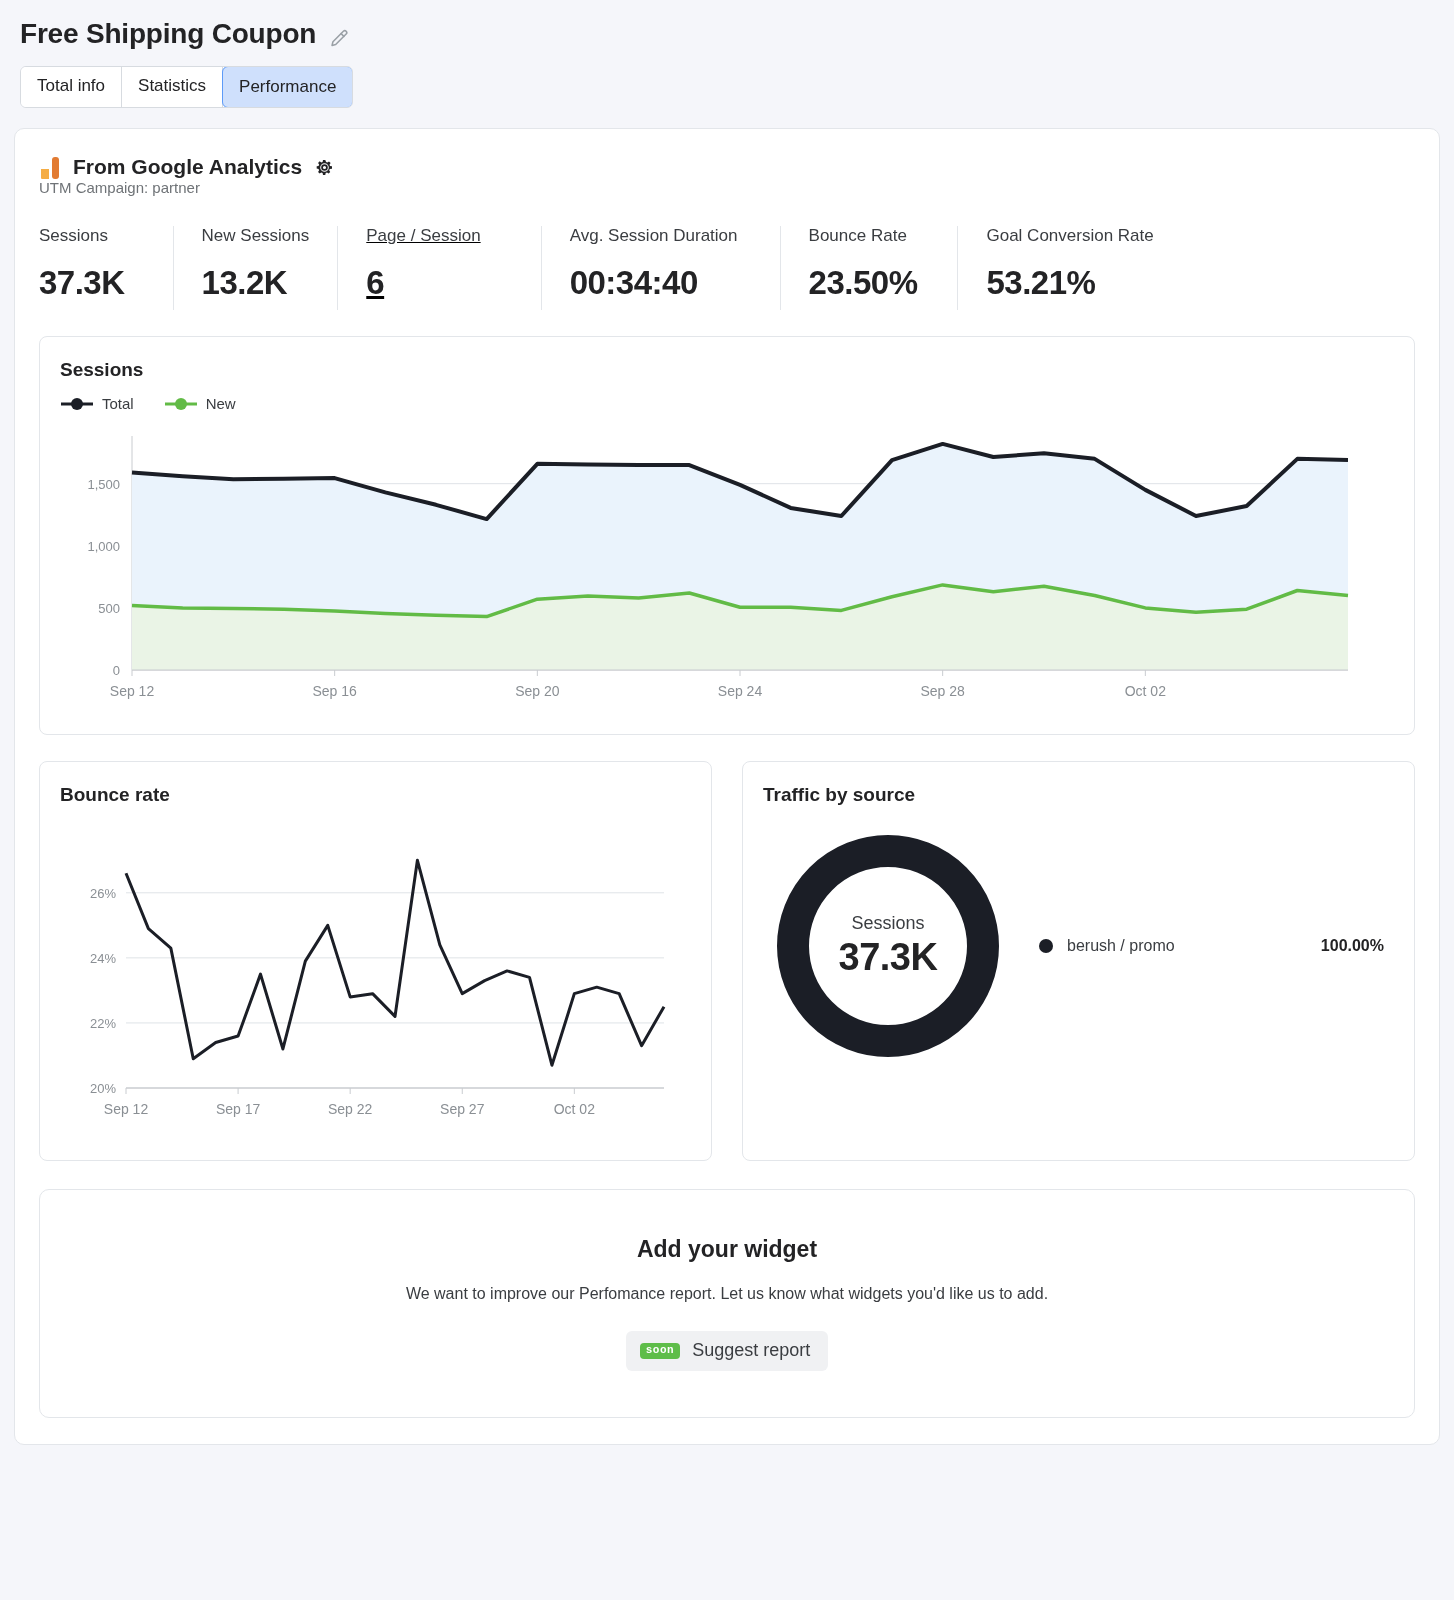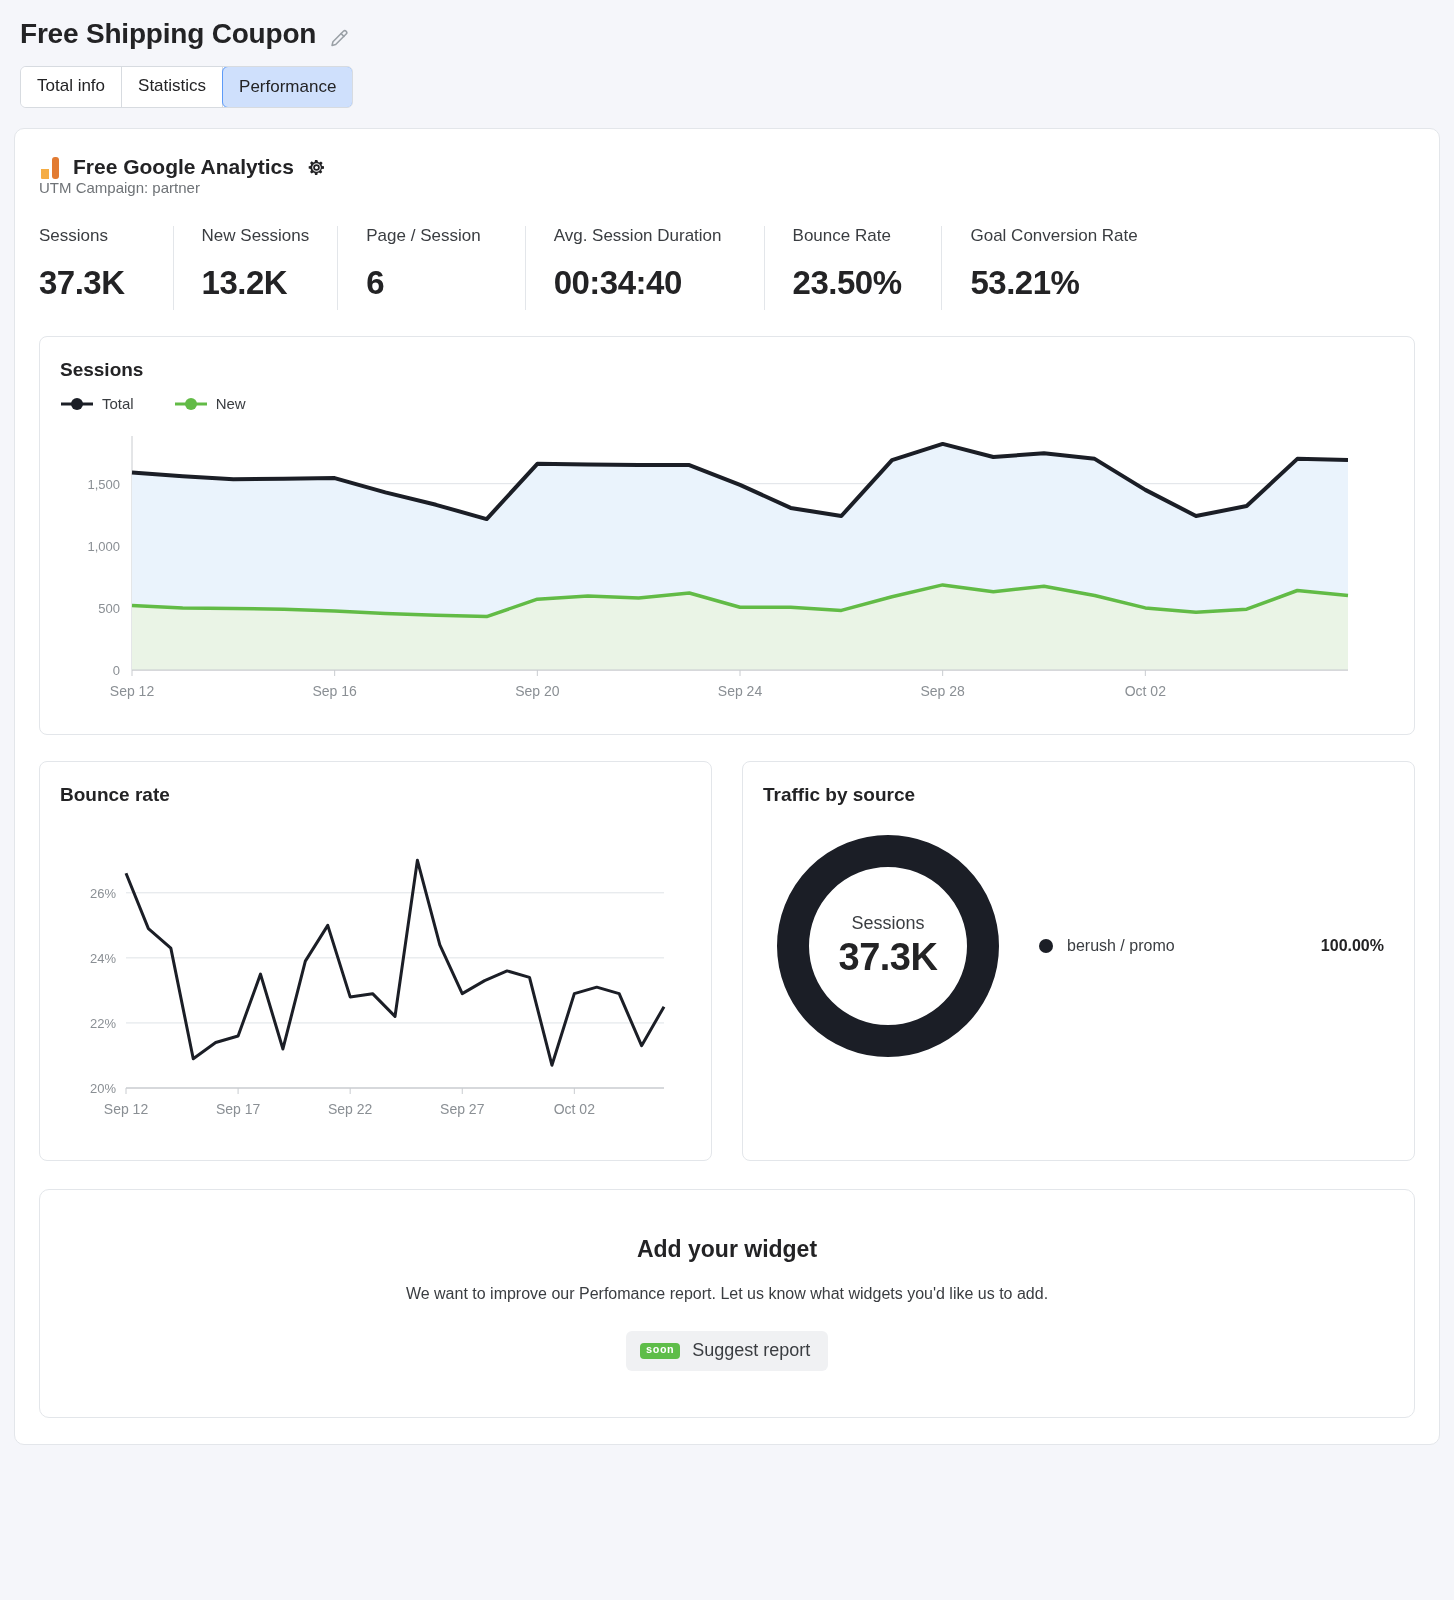--- a/index.html
+++ b/index.html
@@ -81,21 +81,21 @@
   }
 
   
   .chart-box {
     margin-top: 26px;
     border: 1px solid #e3e6ea;
     border-radius: 8px;
     padding: 22px 20px 18px 20px;
   }
   .chart-title { font-size: 19px; font-weight: bold; color: #232325; }
-  .legend { display: flex; gap: 40px; margin-top: 14px; align-items: center; }
+  .legend { display: flex; gap: 30px; margin-top: 14px; align-items: center; }
   .legend-item { display: flex; align-items: center; gap: 8px; }
   .legend-marker { width: 34px; height: 14px; display: block; }
   .legend-label { font-size: 15px; color: #3a3d41; }
 
   .row2 { display: flex; gap: 30px; margin-top: 26px; }
   .half { flex: 1 1 0; border: 1px solid #e3e6ea; border-radius: 8px; padding: 22px 20px 20px 20px; }
 
   
   .tbs-body { display: flex; align-items: center; margin-top: 24px; }
   .donut-wrap { width: 250px; display: flex; justify-content: center; align-items: center; position: relative; }
@@ -168,40 +168,40 @@
 
     <div class="ga-head">
       <span class="ga-logo">
         <svg viewBox="0 0 22 24" width="22" height="24">
           <path d="M2 14 h8 v10 H4 a2 2 0 0 1 -2 -2 z" fill="#f5ad45"></path>
           <rect x="2" y="14" width="8" height="4" rx="1.6" fill="#f5ad45"></rect>
           <rect x="13" y="2" width="7" height="22" rx="3" fill="#e27b32"></rect>
           <path d="M3.6 14h6.4v10H3.6A1.6 1.6 0 0 1 2 22.4v-6.8A1.6 1.6 0 0 1 3.6 14z" fill="#f5ad45"></path>
         </svg>
       </span>
-      <div class="ga-title">Free Google Analytics</div>
+      <div class="ga-title">From Google Analytics</div>
       <span style="cursor:pointer;">
         <svg class="gear" viewBox="0 0 24 24" fill="currentColor">
           <path d="M12 8.2a3.8 3.8 0 1 0 0 7.6 3.8 3.8 0 0 0 0-7.6zm0 5.6a1.8 1.8 0 1 1 0-3.6 1.8 1.8 0 0 1 0 3.6z"></path>
           <path d="M20.6 13.3l-.05-2.6-2.2-.45a6.9 6.9 0 0 0-.62-1.5l1.24-1.87-1.84-1.84-1.87 1.24a6.9 6.9 0 0 0-1.5-.62L12.9 3.4h-2.6l-.45 2.2a6.9 6.9 0 0 0-1.5.62L6.48 4.98 4.64 6.82l1.24 1.87a6.9 6.9 0 0 0-.62 1.5l-2.2.45v2.6l2.2.45c.14.53.35 1.03.62 1.5l-1.24 1.87 1.84 1.84 1.87-1.24c.47.27.97.48 1.5.62l.45 2.2h2.6l.45-2.2c.53-.14 1.03-.35 1.5-.62l1.87 1.24 1.84-1.84-1.24-1.87c.27-.47.48-.97.62-1.5zM12 16.9a4.9 4.9 0 1 1 0-9.8 4.9 4.9 0 0 1 0 9.8z"></path>
         </svg>
       </span>
     </div>
     <div class="utm">UTM Campaign: partner</div>
 
     <div class="metrics">
       <div class="metric" style="padding-right:48px;">
         <div class="label">Sessions</div>
         <div class="value">37.3K</div>
       </div>
       <div class="metric" style="">
         <div class="label">New Sessions</div>
         <div class="value">13.2K</div>
       </div>
-      <div class="metric" style="padding-right:44px;">
+      <div class="metric" style="padding-right:60px;text-decoration:underline;">
         <div class="label">Page / Session</div>
         <div class="value">6</div>
       </div>
       <div class="metric" style="padding-right:42px;">
         <div class="label">Avg. Session Duration</div>
         <div class="value">00:34:40</div>
       </div>
       <div class="metric" style="padding-right:40px;">
         <div class="label">Bounce Rate</div>
         <div class="value">23.50%</div>

